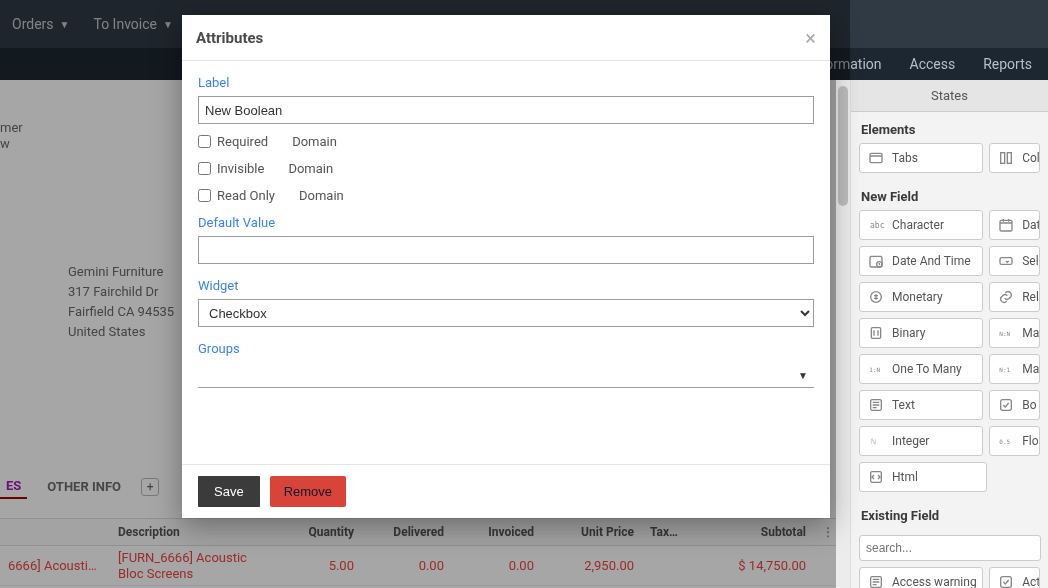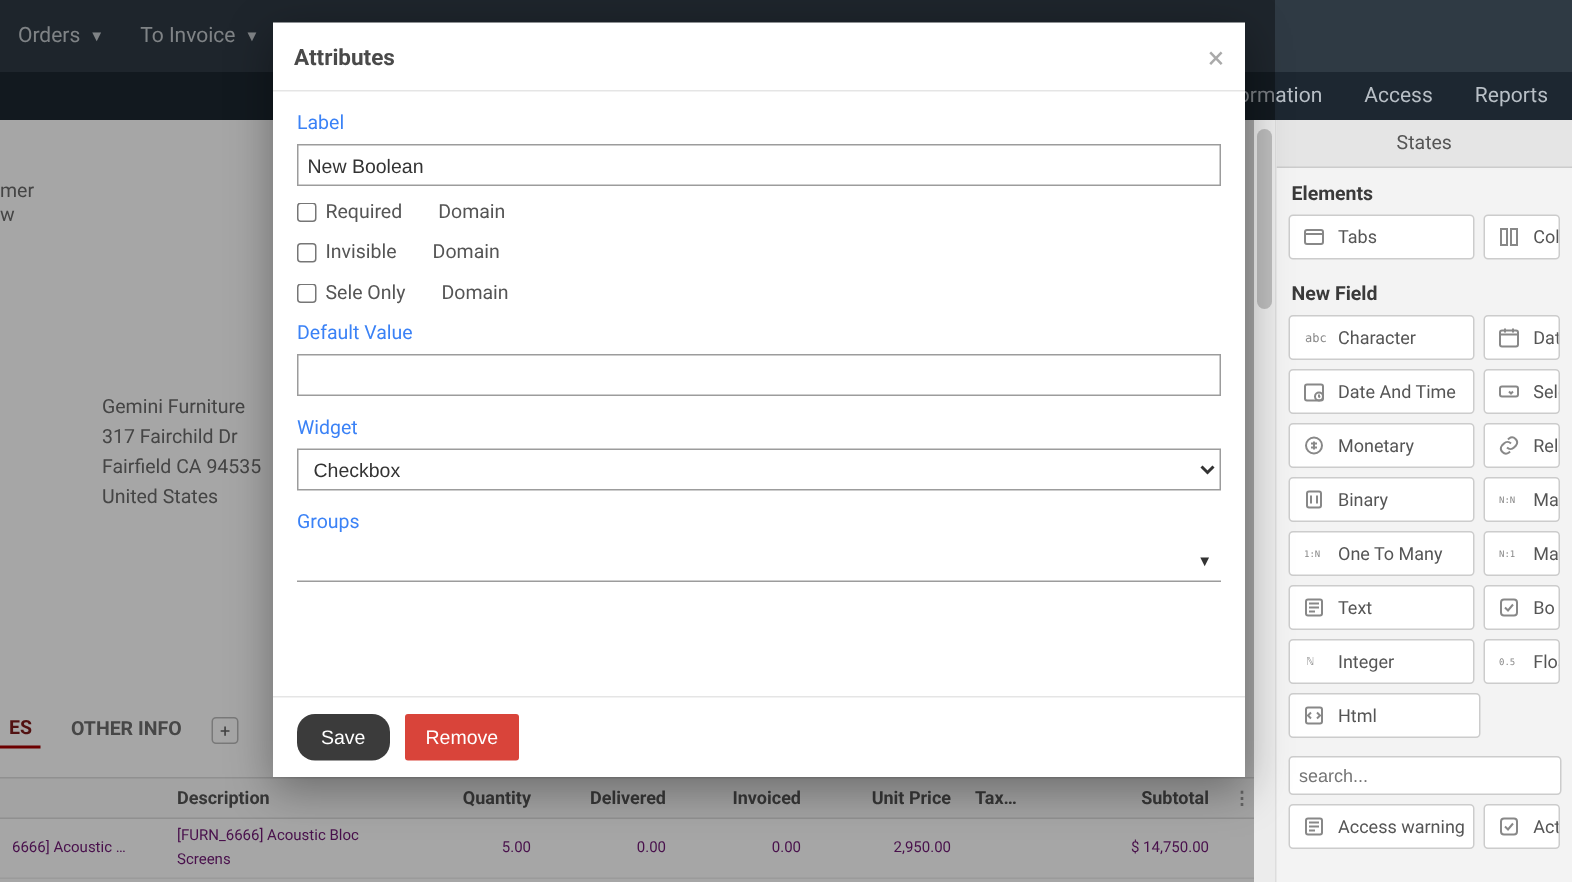--- a/index.html
+++ b/index.html
@@ -65,29 +65,29 @@
   .scrollthumb {
     position:absolute; left:2px; right:2px; top:6px; height:120px;
     background:#bdbdbd; border-radius:5px;
   }
 
   .bg .addr { position:absolute; left:68px; top:182px; color:#6a6a6a; font-size:13px; line-height:20px;}
   .bg .custnew { position:absolute; left:0; top:40px; color:#6a6a6a; font-size:13px; line-height:16px; }
 
   .formtabs { position:absolute; left:0; top:394px; display:flex; align-items:center; gap:14px; padding-left:0; }
   .formtabs .ftab { font-weight:700; color:#6d6d6d; font-size:13px; padding:4px 6px; }
-  .formtabs .ftab.active { color:#7f1d1d; border-bottom:2px solid #a80000; }
+  .formtabs .ftab.active { color:#a21caf; border-bottom:2px solid #a80000; }
   .formtabs .plus { width:18px;height:18px; border:1px solid #bbb; border-radius:3px;
     display:flex;align-items:center;justify-content:center; font-size:12px; color:#666;}
   .tablehdr { position:absolute; left:0; top:438px; right:0; height:28px;
     border-top:1px solid #ddd; border-bottom:1px solid #ddd; background:#fafafa;
     display:flex; align-items:center; font-size:12px; color:#555; font-weight:700;}
   .tablehdr div { padding:0 8px; }
   .tablerow { position:absolute; left:0; top:466px; right:0; height:40px;
-    display:flex; align-items:center; font-size:10px; color:#701a75; border-bottom:1px solid #eee;}
+    display:flex; align-items:center; font-size:13px; color:#ef4444; border-bottom:1px solid #eee;}
   .tablerow div { padding:0 8px; }
   .col-prod { width:110px; overflow:hidden; white-space:nowrap; text-overflow:ellipsis;}
   .col-desc { width:162px; line-height:16px; }
   .col-qty  { width:90px; text-align:right;}
   .col-del  { width:90px; text-align:right;}
   .col-inv  { width:90px; text-align:right;}
   .col-up   { width:100px; text-align:right;}
   .col-tax  { width:60px; overflow:hidden; white-space:nowrap; text-overflow:ellipsis;}
   .col-sub  { width:112px; text-align:right;}
   .col-menu { width:20px; text-align:center; color:#999;}
@@ -107,22 +107,22 @@
   .modal input[type=text], .modal select, .modal .groups {
     width:100%; height:28px; padding:0 6px; font-size:13px;
     border:1px solid #9c9c9c; background:#fff; color:#333;
   }
   .modal .check-row { display:flex; align-items:center; gap:6px; margin:10px 0 12px; }
   .modal .check-row .dom { margin-left:18px; color:#555; }
   .modal .groups { position:relative; }
   .modal .groups .dd { position:absolute; right:6px; top:50%; transform:translateY(-50%); font-size:10px; color:#333;}
   .modal .mfoot { height:54px; border-top:1px solid #e5e5e5;
     display:flex; align-items:center; padding:0 16px; gap:10px;}
-  .modal button.save { background:#3b3b3b; color:#fff; border:none; padding:8px 16px; font-size:13px; border-radius:12px;}
-  .modal button.remove { background:#d9443a; color:#ffffff; border:none; padding:8px 14px; font-size:13px; border-radius:2px;}
+  .modal button.save { background:#3b3b3b; color:#fff; border:none; padding:8px 16px; font-size:13px; border-radius:1px;}
+  .modal button.remove { background:#d9443a; color:#0f172a; border:none; padding:8px 14px; font-size:13px; border-radius:2px;}
 
   
   .ic svg { width:16px; height:16px; }
 </style>
 </head>
 <body>
 
 <div class="menubar">
   <div class="mitem">
     <span>Orders</span>
@@ -354,20 +354,21 @@
       <span class="ic">
           <svg viewBox="0 0 24 24" fill="none" stroke="#888" stroke-width="2">
             <rect x="4" y="4" width="16" height="16" rx="2"></rect>
             <path d="M9 9l-3 3 3 3M15 9l3 3-3 3"></path>
           </svg>
         </span>
       <span>Html</span>
     </div>
   </div>
 
+  <div class="section-title">Existing Field</div>
   <input class="search" type="text" placeholder="search..." style="">
   <div class="btnrow">
     <div class="fbtn">
       <span class="ic">
           <svg viewBox="0 0 24 24" fill="none" stroke="#888" stroke-width="2">
             <rect x="4" y="4" width="16" height="16" rx="2"></rect>
             <path d="M7 8h10M7 12h10M7 16h6"></path>
           </svg>
         </span>
       <span>Access warning</span>
@@ -398,21 +399,21 @@
       <span>Required</span>
       <span class="dom">Domain</span>
     </div>
     <div class="check-row">
       <input type="checkbox" style="">
       <span>Invisible</span>
       <span class="dom">Domain</span>
     </div>
     <div class="check-row">
       <input type="checkbox" style="">
-      <span>Sele Only</span>
+      <span>Read Only</span>
       <span class="dom">Domain</span>
     </div>
 
     <label class="lbl">Default Value</label>
     <input type="text" value="" style="">
 
     <div style="height:14px"></div>
     <label class="lbl">Widget</label>
     <select>
       <option>Checkbox</option>

